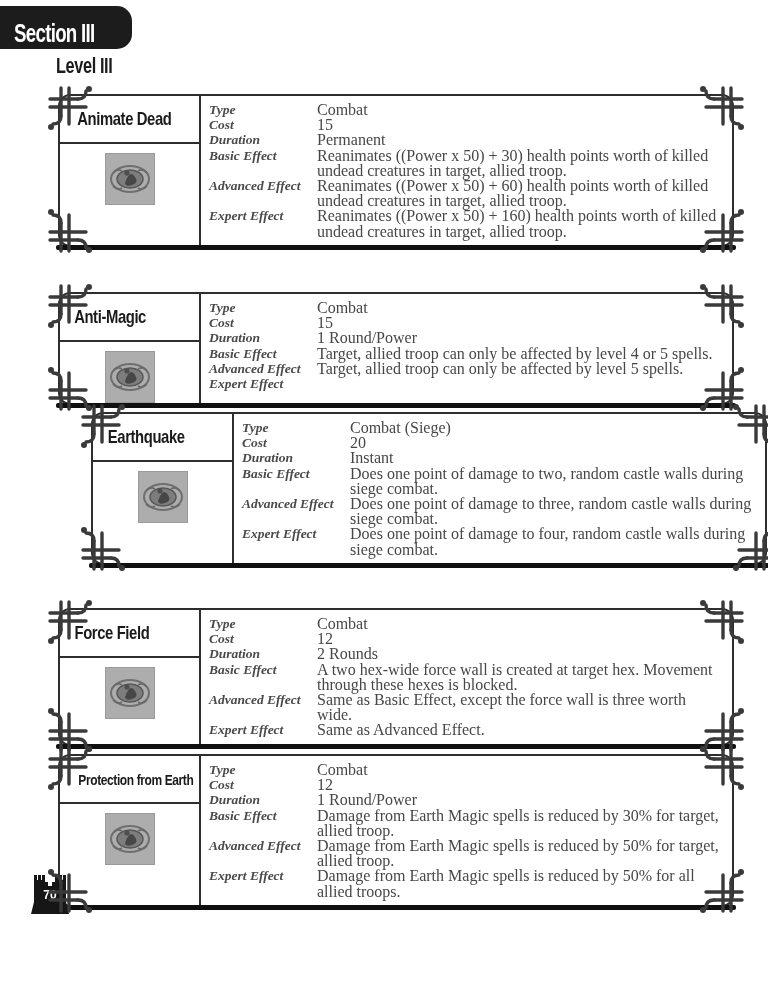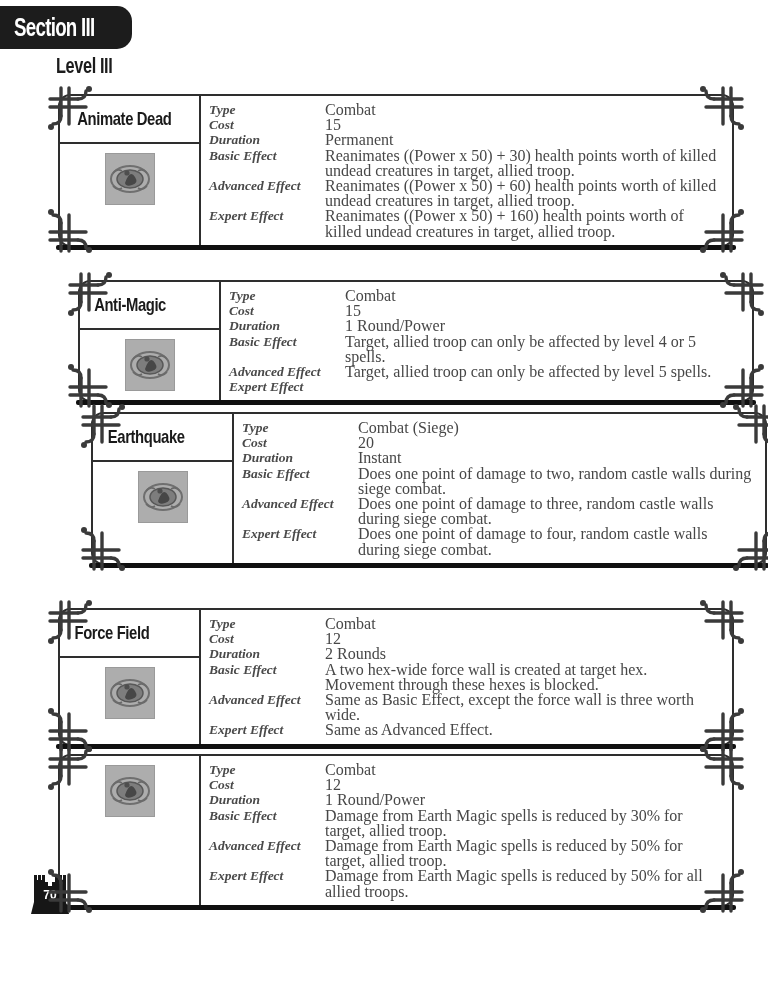--- a/index.html
+++ b/index.html
@@ -4,21 +4,21 @@
 <style>
   html,body{margin:0;padding:0;}
   body{
     width:768px;height:987px;position:relative;background:#ffffff;
     font-family:"Liberation Serif", serif;color:#474747;overflow:hidden;
   }
   
   .section-badge{
     position:absolute;top:6px;left:0;width:132px;height:43px;
     background:#1c1c1c;border-radius:0 15px 15px 0;
-    display:flex;align-items:center;padding-left:14px;box-sizing:border-box;
+    display:flex;align-items:flex-end;padding-left:14px;box-sizing:border-box;
   }
   .section-badge .txt{
     color:#fff;font-family:"Liberation Sans",sans-serif;font-weight:bold;
     font-size:26px;letter-spacing:-1px;white-space:nowrap;
     transform:scaleX(.72);transform-origin:left center;display:inline-block;
   }
   .level-title{
     position:absolute;top:53px;left:56px;color:#1c1c1c;
     font-family:"Liberation Sans",sans-serif;font-weight:bold;font-size:22px;
     letter-spacing:-0.5px;white-space:nowrap;
@@ -42,21 +42,21 @@
   .title-box .txt{
     font-family:"Liberation Sans",sans-serif;font-weight:bold;font-size:19px;
     color:#1a1a1a;letter-spacing:-0.5px;white-space:nowrap;
     transform:scaleX(.78);transform-origin:center;display:inline-block;
   }
   .t-sm .title-box .txt{font-size:15px;transform:scaleX(.8);}
   .icon-area{flex:1;display:flex;justify-content:center;align-items:flex-start;padding-top:9px;}
   .spell-icon{width:50px;height:52px;background:#adadad;box-shadow:inset 0 0 0 1px #9a9a9a;}
   .spell-icon svg{width:100%;height:100%;display:block;}
   .right{flex:1;padding:6px 10px 6px 8px;}
-  .rows{display:grid;grid-template-columns:106px 1fr;column-gap:10px;}
+  .rows{display:grid;grid-template-columns:106px 1fr;column-gap:2px;}
   .lab{
     font-style:italic;font-weight:bold;color:#4a4a4a;
     font-size:13.5px;line-height:15.2px;
   }
   .val{font-size:16px;line-height:15.2px;color:#474747;padding-right:2px;}
   
   .orn{position:absolute;width:46px;height:46px;z-index:2;}
   .orn.tl{top:-11px;left:-13px;}
   .orn.tr{top:-11px;right:-13px;transform:scaleX(-1);}
   .orn.bl{bottom:-9px;left:-13px;transform:scaleY(-1);}
@@ -134,21 +134,21 @@
           <div class="val">Reanimates ((Power x 50) + 30) health points worth of killed undead creatures in target, allied troop.</div>
       <div class="lab">Advanced Effect</div>
           <div class="val">Reanimates ((Power x 50) + 60) health points worth of killed undead creatures in target, allied troop.</div>
       <div class="lab">Expert Effect</div>
           <div class="val">Reanimates ((Power x 50) + 160) health points worth of killed undead creatures in target, allied troop.</div>
     </div>
       </div>
   </div>
 </div>
 
-<div class="card" style="top:280px;min-height:113px;margin-left:20px;">
+<div class="card" style="top:292px;min-height:113px;">
   <svg class="orn tl">
       <use href="#knot"></use>
     </svg>
   <svg class="orn tr">
       <use href="#knot"></use>
     </svg>
   <svg class="orn bl">
       <use href="#knot"></use>
     </svg>
   <svg class="orn br">
@@ -283,20 +283,23 @@
       <use href="#knot"></use>
     </svg>
   <svg class="orn bl">
       <use href="#knot"></use>
     </svg>
   <svg class="orn br">
       <use href="#knot"></use>
     </svg>
   <div class="card-inner">
     <div class="left">
+      <div class="title-box">
+          <span class="txt">Protection from Earth</span>
+        </div>
       <div class="icon-area">
           <div class="spell-icon">
             <svg>
               <use href="#emblem"></use>
             </svg>
           </div>
         </div>
     </div>
     <div class="right">
         <div class="rows">

